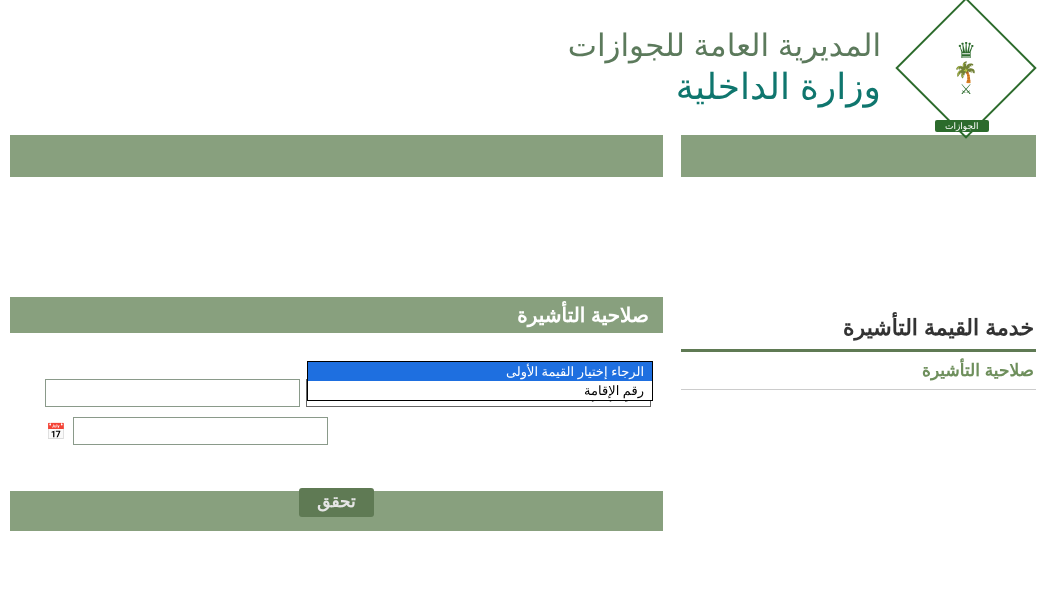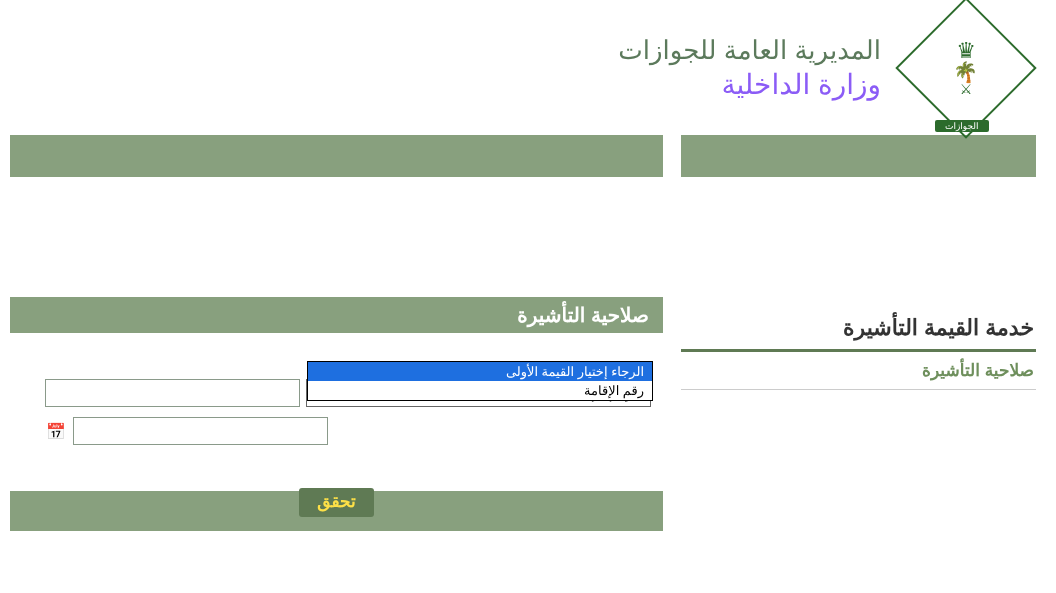--- a/index.html
+++ b/index.html
@@ -57,22 +57,22 @@
   position: absolute;
   bottom: -4px;
   left: 34px;
   background: #2c6b2c;
   color: #fff;
   font-size: 9px;
   padding: 1px 10px;
   border-radius: 2px;
 }
 .header-titles { text-align: right; }
-.title-main { font-size: 26px; color: #5c7a5c; font-weight: 400; }
-.title-sub { font-size: 28px; color: #8b5cf6; margin-top: 2px; }
+.title-main { font-size: 31px; color: #5c7a5c; font-weight: 400; }
+.title-sub { font-size: 36px; color: #0f766e; margin-top: 2px; }
 
 .bars-row {
   display: flex;
   gap: 18px;
   padding: 0 20px 0 10px;
 }
 .bar {
   background: #88a07e;
   height: 42px;
 }
@@ -182,21 +182,21 @@
 .panel-footer {
   background: #88a07e;
   height: 40px;
   display: flex;
   align-items: flex-start;
   justify-content: center;
   padding-top: 0;
 }
 .verify-btn {
   background: #5f7a54;
-  color: #fde047;
+  color: #e5e5e5;
   border: none;
   padding: 3px 18px 5px;
   font-size: 17px;
   font-weight: bold;
   border-radius: 3px;
   cursor: pointer;
   font-family: inherit;
   margin-top: -3px;
 }
 

